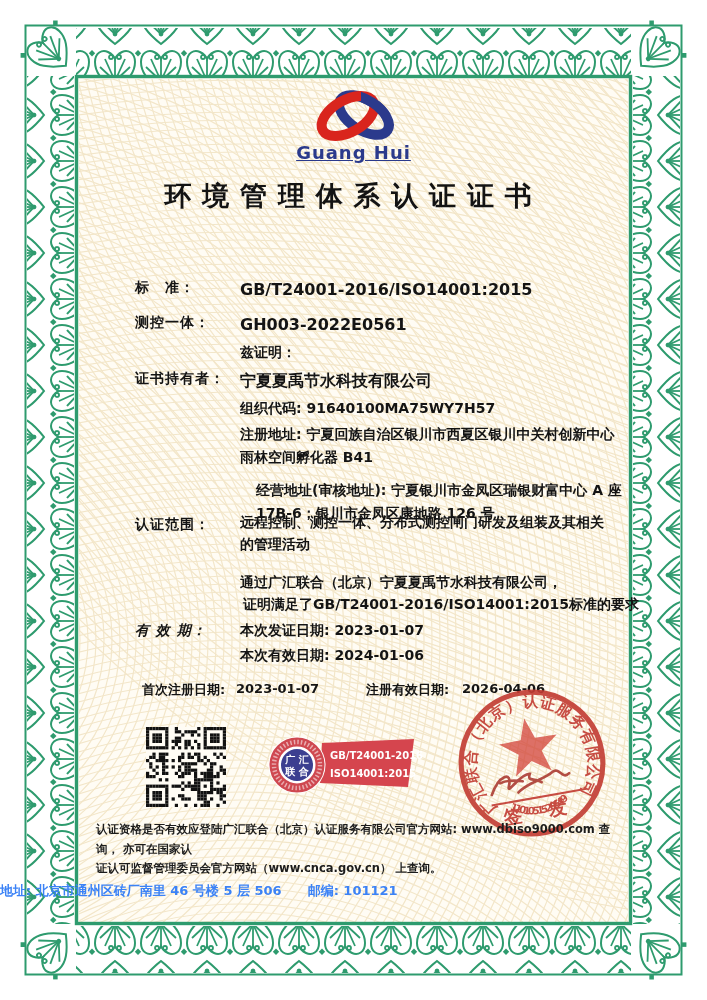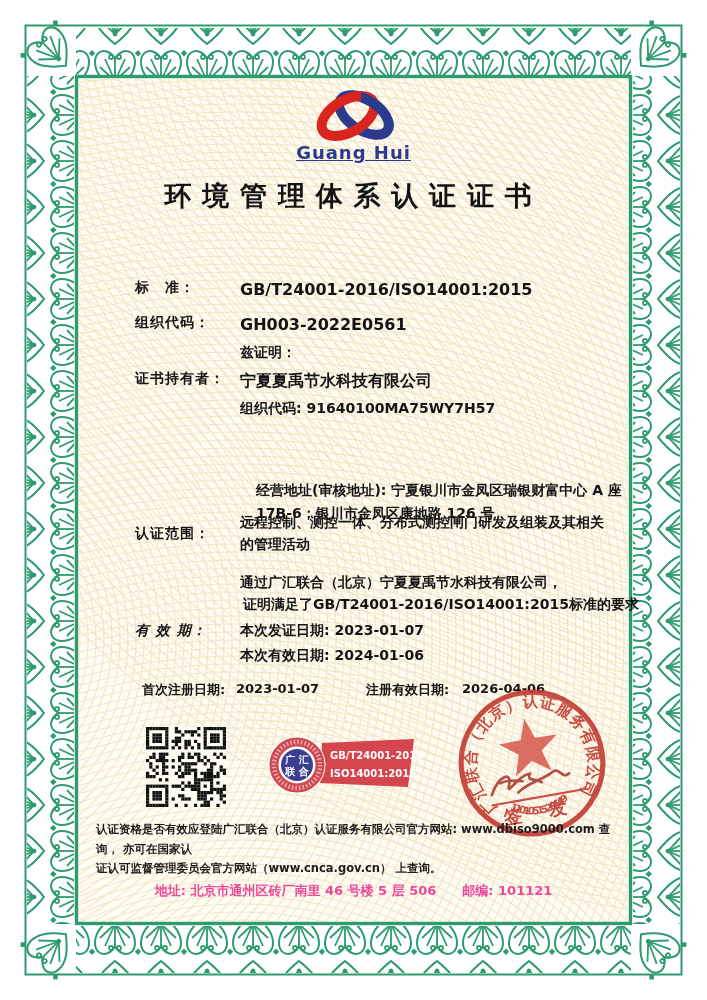--- a/index.html
+++ b/index.html
@@ -13,22 +13,22 @@
          font-size:27px;font-weight:bold;letter-spacing:0.40em;color:#131313;}
   .lbl{position:absolute;left:135px;font-size:14px;font-weight:bold;letter-spacing:1px;white-space:nowrap;}
   .val{position:absolute;left:240px;font-size:14px;font-weight:bold;white-space:nowrap;}
   .big{font-size:16px;}
   .wrap{white-space:normal;width:384px;line-height:23px;}
   .scopewrap{white-space:normal;width:372px;line-height:22px;}
   .datesrow{position:absolute;top:681px;left:0;width:707px;font-size:13px;font-weight:bold;}
   .datesrow span{position:absolute;white-space:nowrap;}
   .footer{position:absolute;left:96px;top:820px;width:517px;}
   .footer-line{font-size:11.5px;font-weight:bold;line-height:19.5px;color:#1c1c1c;}
-  .addr{position:absolute;left:0;right:0;top:882px;text-align:center;
-        font-size:13px;font-weight:bold;color:#ec4899;}
+  .addr{position:absolute;left:0;right:0;top:882px;text-align:left;
+        font-size:13px;font-weight:bold;color:#3b82f6;}
   .qr{position:absolute;left:146px;top:727px;}
   .badge{position:absolute;left:266px;top:731px;}
   .seal{position:absolute;left:452px;top:683px;opacity:0.9;}
   .logo{position:absolute;left:306px;top:84px;}
 </style>
 </head>
 <body>
 
 <div class="page">
 
@@ -493,32 +493,33 @@
       <ellipse cx="58" cy="31" rx="28" ry="15" transform="rotate(33 58 31)" fill="none" stroke="#2b3a8c" stroke-width="10"></ellipse>
     </g>
   </svg>
   <div class="logo-text">Guang Hui</div>
 
   <div class="title">环境管理体系认证证书</div>
 
   <div class="lbl" style="top:279px;">标　准：</div>
   <div class="val big" style="top:280px;">GB/T24001-2016/ISO14001:2015</div>
 
-  <div class="lbl" style="top:314px;">组织代码：</div>
+  <div class="lbl" style="top:314px;">测控一体：</div>
   <div class="val big" style="top:315px;">GH003-2022E0561</div>
 
   <div class="val" style="top:344px;">兹证明：</div>
 
   <div class="lbl" style="top:370px;">证书持有者：</div>
   <div class="val big" style="top:371px;">宁夏夏禹节水科技有限公司</div>
 
   <div class="val" style="top:400px;">组织代码: 91640100MA75WY7H57</div>
+  <div class="val wrap" style="top:423px;">注册地址: 宁夏回族自治区银川市西夏区银川中关村创新中心雨林空间孵化器 B41</div>
   <div class="val wrap" style="top:479px;margin-left:16px;">经营地址(审核地址): 宁夏银川市金凤区瑞银财富中心 A 座 17B-6；银川市金凤区康地路 126 号</div>
 
-  <div class="lbl" style="top:516px;margin-top:9px;">认证范围：</div>
+  <div class="lbl" style="top:516px;">认证范围：</div>
   <div class="val scopewrap" style="top:511px;">远程控制、测控一体、分布式测控闸门研发及组装及其相关的管理活动</div>
 
   <div class="val" style="top:574px;">通过广汇联合（北京）宁夏夏禹节水科技有限公司，</div>
   <div class="val" style="top:596px;left:243px;">证明满足了GB/T24001-2016/ISO14001:2015标准的要求</div>
 
   <div class="lbl" style="top:622px;font-style:italic;">有 效 期：</div>
   <div class="val" style="top:622px;">本次发证日期: 2023-01-07</div>
   <div class="val" style="top:647px;">本次有效日期: 2024-01-06</div>
 
   <div class="datesrow">

